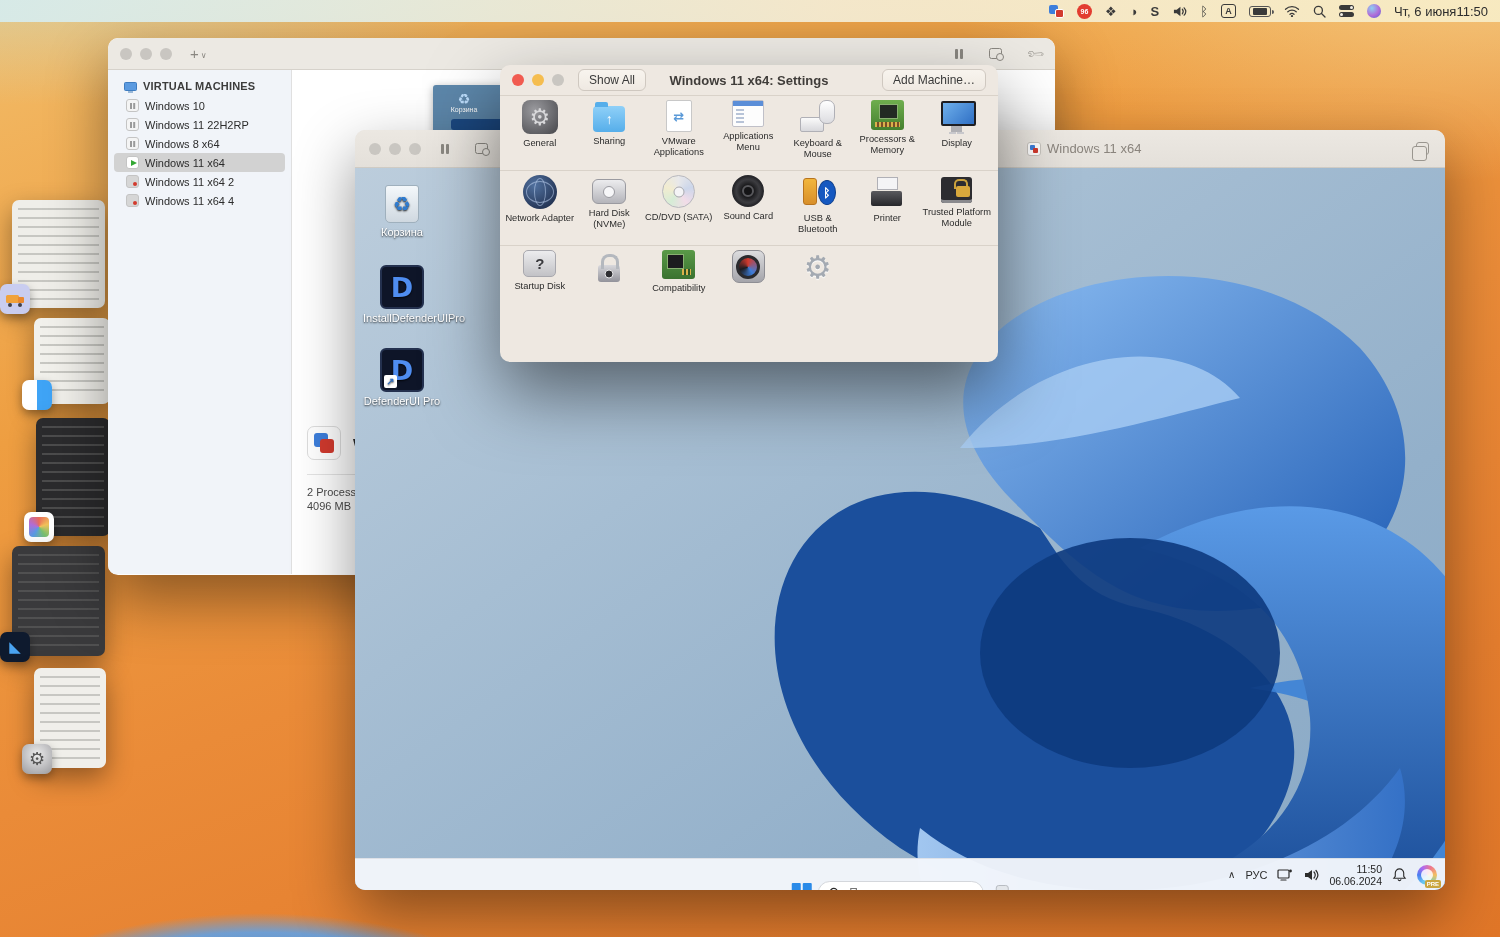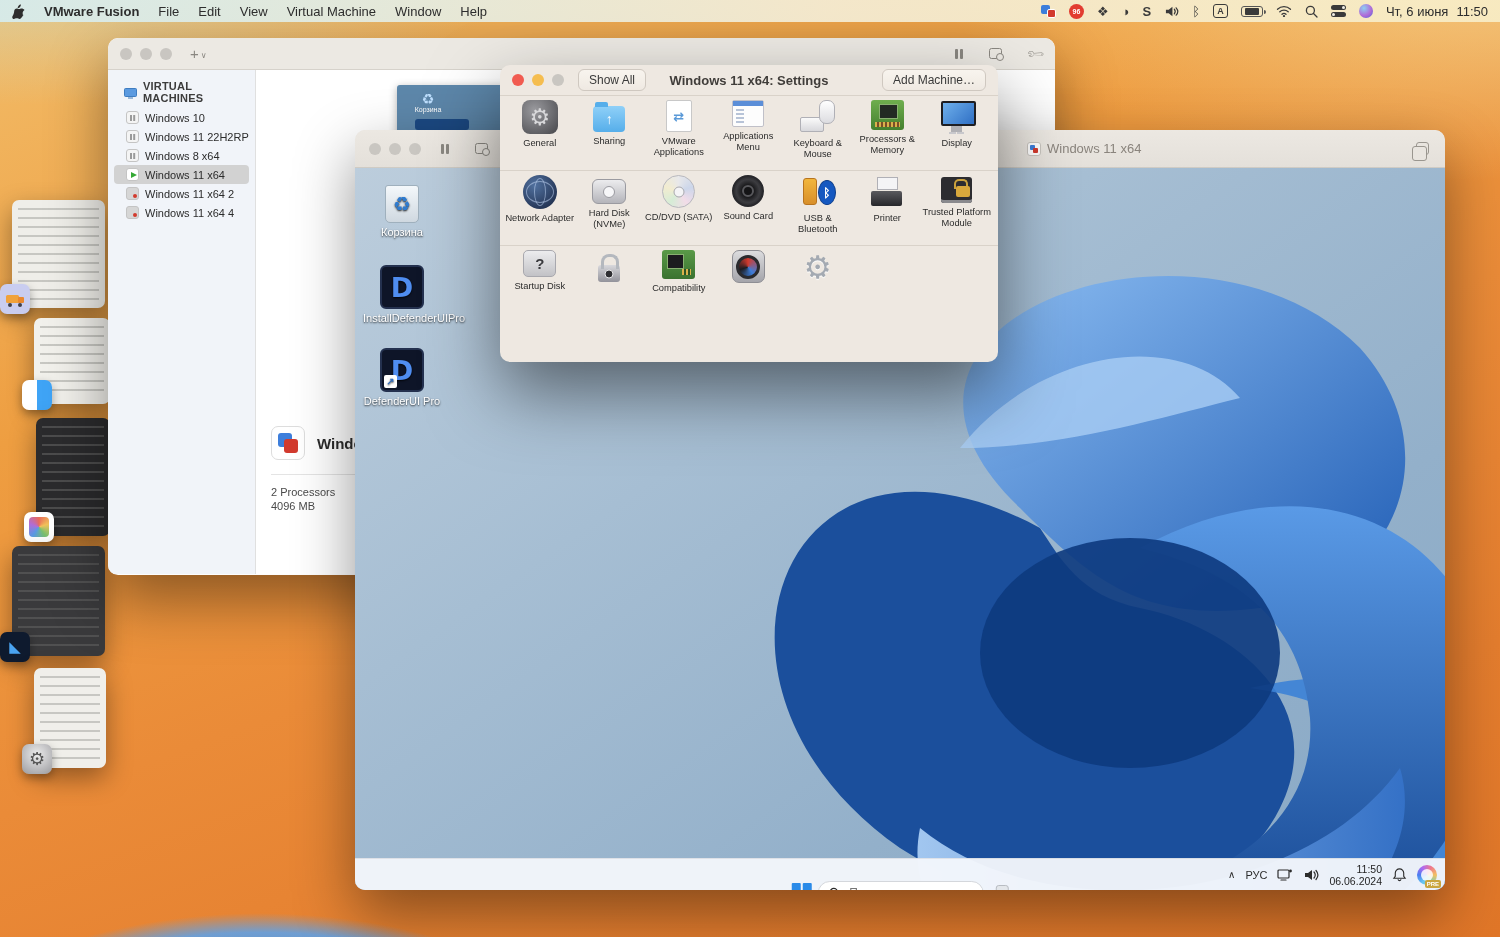--- a/index.html
+++ b/index.html
@@ -32,21 +32,21 @@
   .ic-kb{width:15px;height:14px;border:1.3px solid #3a3a3a;border-radius:3px;font-size:9px;font-weight:bold;
     display:inline-flex;align-items:center;justify-content:center;}
   .ic-batt{position:relative;width:22px;height:11px;border:1px solid #555;border-radius:3px;padding:1px;}
   .ic-batt:after{content:"";position:absolute;right:-4px;top:3px;width:2px;height:4px;background:#555;border-radius:0 2px 2px 0;}
   .ic-batt i{display:block;height:100%;width:78%;background:#3a3a3a;border-radius:1px;}
   .ic-cc{display:flex;flex-direction:column;gap:2px;}
   .ic-cc i{width:15px;height:5px;border-radius:3px;background:#3a3a3a;position:relative;}
   .ic-cc i:after{content:"";position:absolute;top:1px;width:3px;height:3px;border-radius:50%;background:#f2efe6;}
   .ic-cc i.t:after{right:1px;} .ic-cc i.b2:after{left:1px;}
   .ic-siri{width:14px;height:14px;border-radius:50%;background:radial-gradient(circle at 35% 30%,#8ed0f2,#b06cd8 55%,#4a60d8);}
-  .mb-clock{white-space:nowrap;display:flex;gap:8px;justify-content:space-between;}
+  .mb-clock{white-space:nowrap;display:flex;justify-content:space-between;}
   svg.lic{display:block;}
   
   .thumb{position:absolute;border-radius:7px;box-shadow:0 10px 26px rgba(0,0,0,.38);}
   .thumb .tl{position:absolute;inset:8px 6px 6px 6px;opacity:.8;
     background:repeating-linear-gradient(to bottom,#bdbdb8 0 2px,transparent 2px 9px);}
   .thumb.dark .tl{background:repeating-linear-gradient(to bottom,#5a5a5a 0 2px,transparent 2px 9px);opacity:.7;}
   .badge{position:absolute;width:30px;height:30px;border-radius:7px;left:-12px;bottom:-6px;
     box-shadow:0 4px 10px rgba(0,0,0,.35);display:flex;align-items:center;justify-content:center;overflow:hidden;}
   .badge-finder{background:linear-gradient(90deg,#ffffff 0 50%,#3fa4f6 50% 100%);}
   .badge-settings{background:radial-gradient(circle at 50% 35%,#ececec,#9a9a9e);color:#555;font-size:18px;}
@@ -66,21 +66,21 @@
   .lib-lights{display:flex;gap:8px;}
   .lib-add{margin-left:18px;color:#8a8781;font-size:15px;display:flex;align-items:center;gap:2px;}
   .lib-add .chev{font-size:8px;margin-top:3px;}
   .lib-tools{margin-left:auto;display:flex;gap:26px;align-items:center;color:#8a8781;}
   .pauseg{display:flex;gap:2.5px;} .pauseg i{width:2.5px;height:10px;background:#8a8781;border-radius:1px;}
   .snapic{width:13px;height:11px;border:1.4px solid #8a8781;border-radius:2.5px;position:relative;}
   .snapic:after{content:"";position:absolute;right:-3px;bottom:-3px;width:6px;height:6px;border-radius:50%;
     background:#ece9e3;border:1.2px solid #8a8781;}
   .wrench{font-size:12px;transform:rotate(-45deg);}
   .lib-body{display:flex;height:504px;}
-  .lib-side{width:148px;background:#f1f4f9;border-right:1px solid #e0e0e0;padding-top:10px;flex:none;}
+  .lib-side{width:184px;background:#f1f4f9;border-right:1px solid #e0e0e0;padding-top:10px;flex:none;}
   .lib-side-head{display:flex;align-items:center;gap:6px;padding:0 0 4px 16px;font-size:11px;font-weight:bold;color:#3c3c3c;letter-spacing:.2px;}
   .minimon{width:13px;height:9px;background:#5b9ae0;border:1px solid #3e7cc0;border-radius:1.5px;position:relative;flex:none;}
   .minimon:after{content:"";position:absolute;left:3px;bottom:-3px;width:5px;height:2px;background:#9ab8d8;}
   .vmrow{display:flex;align-items:center;gap:6px;height:19px;margin:0 6px;padding-left:12px;font-size:11px;color:#2c2c2c;border-radius:4px;}
   .vmrow.sel{background:#d2d2d2;}
   .vmicon{width:13px;height:13px;border-radius:3px;flex:none;position:relative;background:#f4f4f4;border:1px solid #c4c4c4;}
   .vmicon.susp:before{content:"";position:absolute;left:3.2px;top:3px;width:2px;height:6px;background:#9a9a9a;box-shadow:3.2px 0 0 #9a9a9a;}
   .vmicon.run{background:#fff;}
   .vmicon.run:before{content:"";position:absolute;left:3.5px;top:2.8px;border-left:6px solid #34a834;border-top:3.5px solid transparent;border-bottom:3.5px solid transparent;}
   .vmicon.off{background:#d6d6d6;}
@@ -573,34 +573,20 @@
       <div class="sitem">
         <div class="sicon ic-advanced">
             <span>⚙</span>
           </div>
 
       </div>
     </div>
   </div>
 
   <div class="menubar">
-    <div class="mb-left">
-      <span class="mb-ic">
-        <svg class="apple-svg" viewBox="0 0 14 17">
-            <path d="M9.7.6c.1 1-.4 2-1 2.7-.6.7-1.7 1.3-2.6 1.2-.1-1 .4-2 1-2.6C7.7 1.1 8.8.6 9.7.6zM12.6 12c-.4 1-.6 1.4-1.2 2.3-.8 1.2-1.9 2.7-3.2 2.7-1.2 0-1.6-.8-3.2-.8-1.6 0-2 .8-3.2.8C.5 17-.6 15.3.2 14c.8-1.5 1.9-3.8 1.9-5.7C2.1 6.1 3.5 5 5 5c1.1 0 1.8.8 2.8.8.9 0 1.5-.8 2.8-.8 1.1 0 2.3.6 3.2 1.7-2.8 1.5-2.3 5.4-1.2 6.3z"></path>
-          </svg>
-      </span>
-      <span class="mb-app">VMware Fusion</span>
-      <span class="mb-item">File</span>
-      <span class="mb-item">Edit</span>
-      <span class="mb-item">View</span>
-      <span class="mb-item">Virtual Machine</span>
-      <span class="mb-item">Window</span>
-      <span class="mb-item">Help</span>
-    </div>
     <div class="mb-right">
       <span class="mb-ic ic-vmw">
           <i class="b"></i>
           <i class="r"></i>
         </span>
       <span class="mb-ic ic-badge">96</span>
       <span class="mb-ic">❖</span>
       <span class="mb-ic">◑</span>
       <span class="mb-ic" style="font-weight:bold;">S</span>
       <span class="mb-ic">

